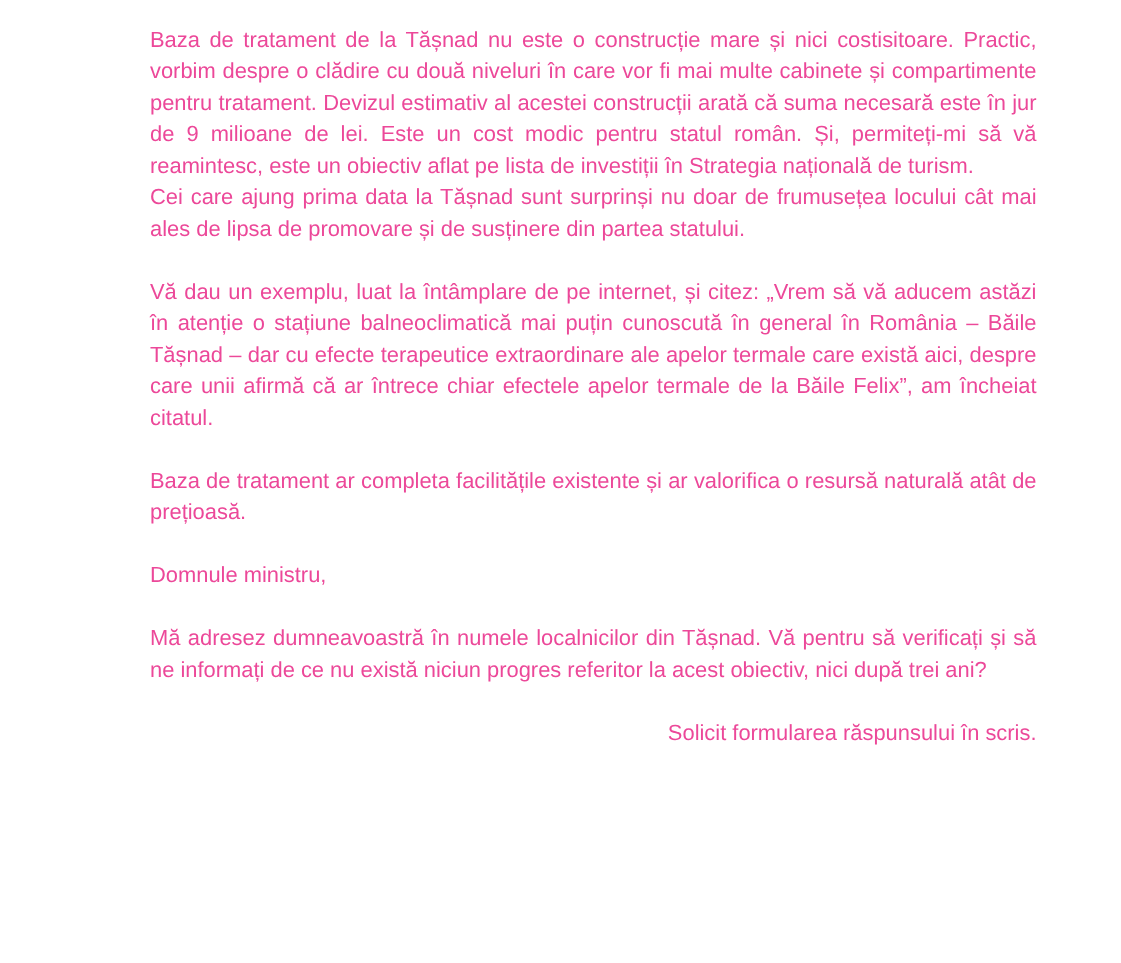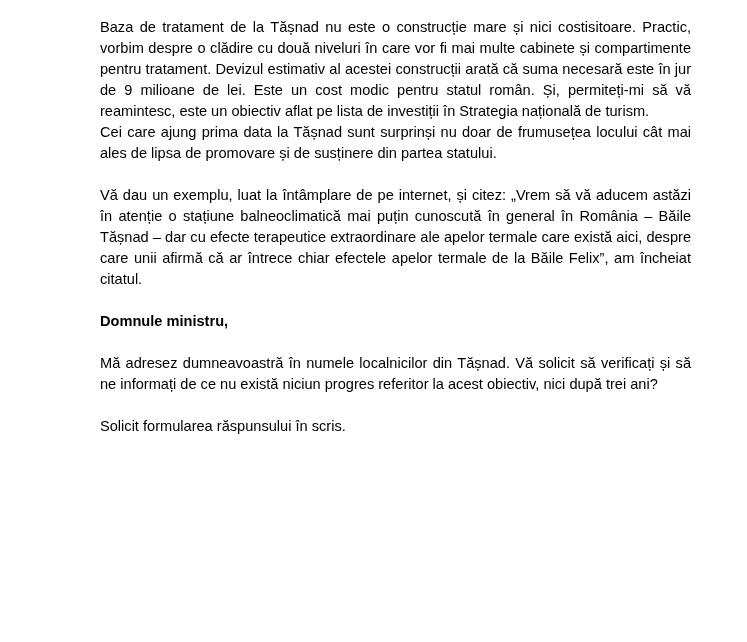--- a/index.html
+++ b/index.html
@@ -19,42 +19,42 @@
     top: 17px;
     width: 591px;
     color: #1c1c1c;
   }
   .para {
     margin: 0 0 21px 0;
     font-size: 14.6px;
     line-height: 21px;
     text-align: justify;
     white-space: pre-line;
-    color: #000000;
+    color: #ec4899;
   }
   .salutation {
     text-align: left;
-    font-weight: bold;
   }
   .closing {
-    text-align: left;
+    text-align: right;
   }
 </style>
 </head>
 <body>
 
 <div class="page">
 
   <p class="para">Baza de tratament de la Tășnad nu este o construcție mare și nici costisitoare. Practic, vorbim despre o clădire cu două niveluri în care vor fi mai multe cabinete și compartimente pentru tratament. Devizul estimativ al acestei construcții arată că suma necesară este în jur de 9 milioane de lei. Este un cost modic pentru statul român. Și, permiteți-mi să vă reamintesc, este un obiectiv aflat pe lista de investiții în Strategia națională de turism.
 Cei care ajung prima data la Tășnad sunt surprinși nu doar de frumusețea locului cât mai ales de lipsa de promovare și de susținere din partea statului.</p>
 
   <p class="para">Vă dau un exemplu, luat la întâmplare de pe internet, și citez: „Vrem să vă aducem astăzi în atenție o stațiune balneoclimatică mai puțin cunoscută în general în România – Băile Tășnad – dar cu efecte terapeutice extraordinare ale apelor termale care există aici, despre care unii afirmă că ar întrece chiar efectele apelor termale de la Băile Felix”, am încheiat citatul.</p>
 
+  <p class="para">Baza de tratament ar completa facilitățile existente și ar valorifica o resursă naturală atât de prețioasă.</p>
 
   <p class="para salutation">Domnule ministru,</p>
 
-  <p class="para">Mă adresez dumneavoastră în numele localnicilor din Tășnad. Vă solicit să verificați și să ne informați de ce nu există niciun progres referitor la acest obiectiv, nici după trei ani?</p>
+  <p class="para">Mă adresez dumneavoastră în numele localnicilor din Tășnad. Vă pentru să verificați și să ne informați de ce nu există niciun progres referitor la acest obiectiv, nici după trei ani?</p>
 
 
   <p class="para closing">Solicit formularea răspunsului în scris.</p>
 
 
 </div>
 
 </body></html>

